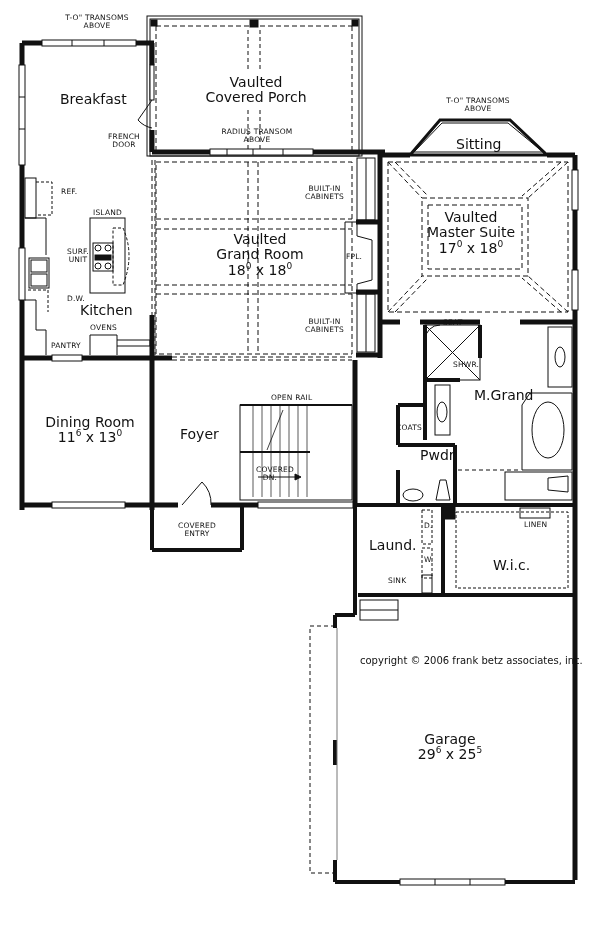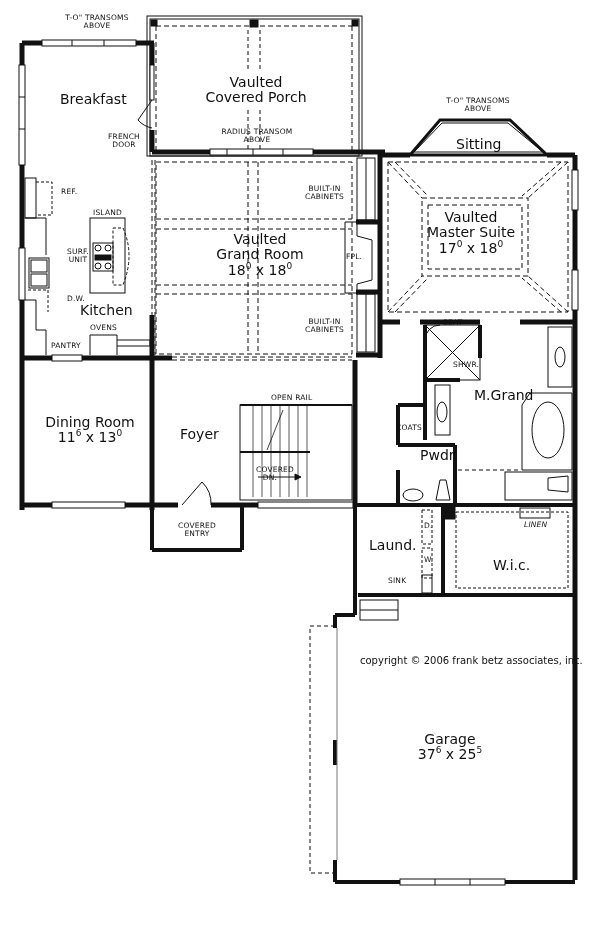--- a/index.html
+++ b/index.html
@@ -308,19 +308,19 @@
 <div class="lbl small" style="left:433px;top:361px;margin-left:20px;">SHWR.</div>
 <div class="lbl room" style="left:474px;top:388px;">M.Grand</div>
 <div class="lbl small" style="left:396px;top:424px;">COATS</div>
 <div class="lbl room" style="left:420px;top:448px;">Pwdr.</div>
 
 <div class="lbl room" style="left:369px;top:538px;">Laund.</div>
 <div class="lbl small" style="left:424px;top:522px;">D.</div>
 <div class="lbl small" style="left:424px;top:556px;">W.</div>
 <div class="lbl small" style="left:388px;top:577px;">SINK</div>
 <div class="lbl room" style="left:493px;top:558px;">W.i.c.</div>
-<div class="lbl small" style="left:524px;top:521px;font-style:italic;">LINEN</div>
+<div class="lbl small" style="left:524px;top:521px;">LINEN</div>
 
 <div class="lbl copy" style="left:360px;top:655px;">copyright © 2006 frank betz associates, inc.</div>
 <div class="lbl room" style="left:410px;top:732px;width:80px;">
   <div>Garage</div>
-  <div><span>37</span><sup>6</sup><span> </span><span>x</span><span> </span><span>25</span><sup>5</sup></div>
+  <div><span>29</span><sup>6</sup><span> </span><span>x</span><span> </span><span>25</span><sup>5</sup></div>
 </div>
 
 </body></html>

